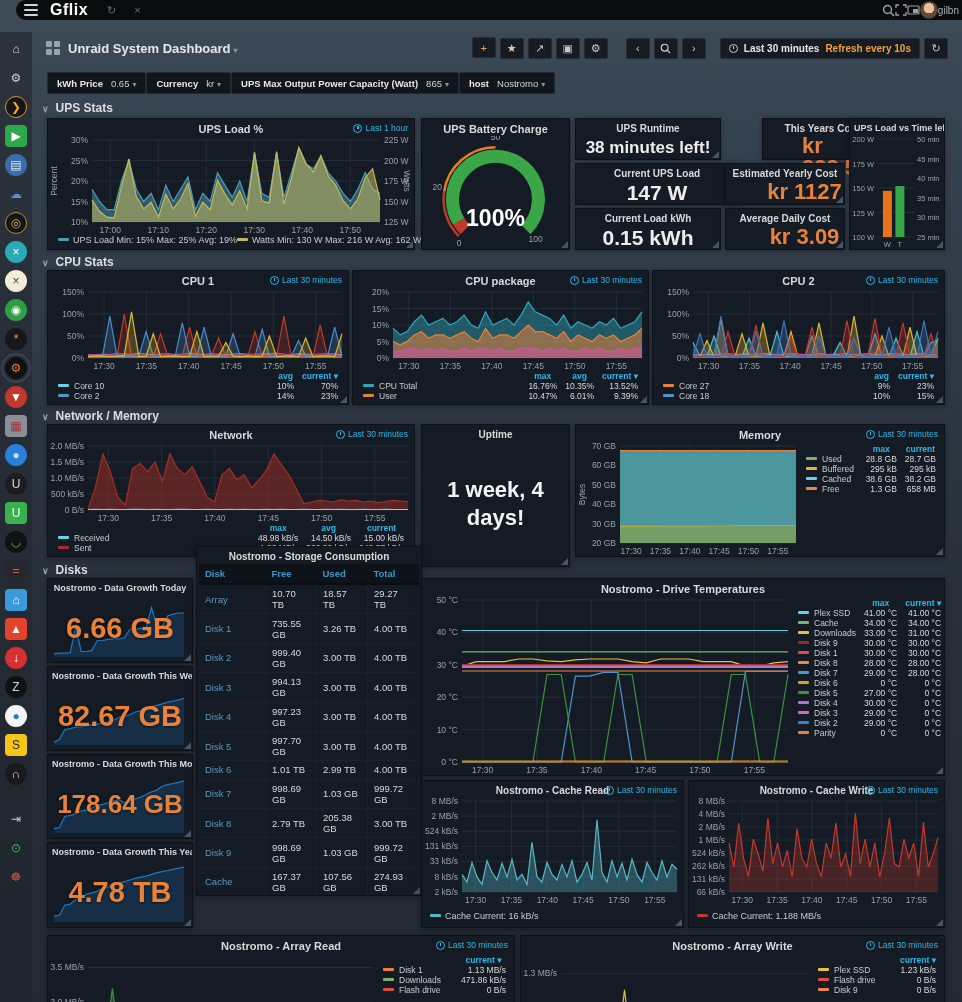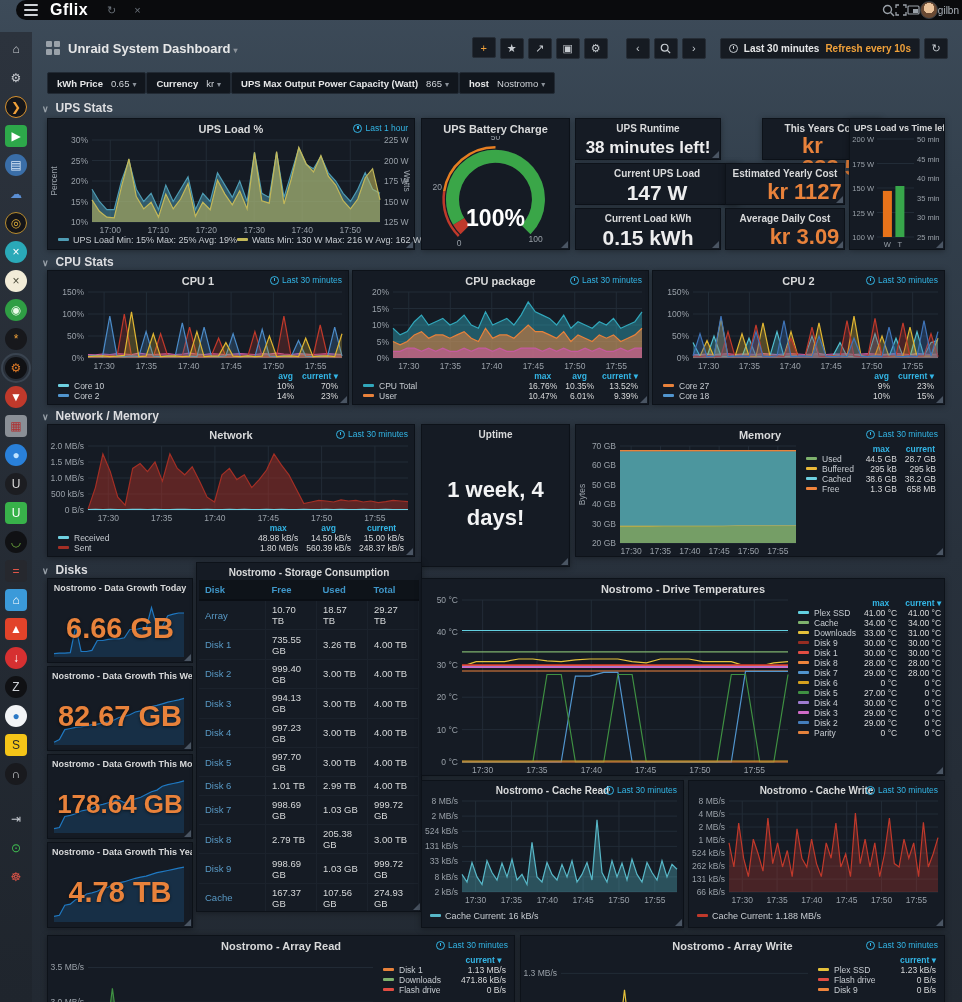--- a/index.html
+++ b/index.html
@@ -624,21 +624,21 @@
       <div class="sidelegend" style="width:142px">
           <table class="ltab">
             <tbody>
               <tr>
                 <td></td>
                 <th>max</th>
                 <th>current</th>
               </tr>
               <tr>
                 <td class="ln"><i style="background:#7eb26d"></i>Used</td>
-                <td class="lv">44.5 GB</td>
+                <td class="lv">28.8 GB</td>
                 <td class="lv">28.7 GB</td>
               </tr>
               <tr>
                 <td class="ln"><i style="background:#eab839"></i>Buffered</td>
                 <td class="lv">295 kB</td>
                 <td class="lv">295 kB</td>
               </tr>
               <tr>
                 <td class="ln"><i style="background:#6ed0e0"></i>Cached</td>
                 <td class="lv">38.6 GB</td>
@@ -694,21 +694,21 @@
     <div class="gbody">
         <div class="gchart"><svg width="140" height="63">
             <path d="M4.0 54.4L9.4 53.3L14.8 43.2L20.3 42.1L25.7 37.6L31.1 36.5L36.5 32.0L41.9 30.9L47.3 29.2L52.8 26.4L58.2 25.3L63.6 21.9L69.0 20.8L74.4 19.7L79.8 18.0L85.3 16.3L90.7 15.2L96.1 14.1L101.5 12.4L106.9 10.7L112.3 9.6L117.8 8.5L123.2 7.4L128.6 6.2L134.0 5.1L134.0 60L4 60Z" fill="#1f78c1" fill-opacity="0.22" stroke="none"></path>
             <path d="M4.0 54.4L9.4 53.3L14.8 43.2L20.3 42.1L25.7 37.6L31.1 36.5L36.5 32.0L41.9 30.9L47.3 29.2L52.8 26.4L58.2 25.3L63.6 21.9L69.0 20.8L74.4 19.7L79.8 18.0L85.3 16.3L90.7 15.2L96.1 14.1L101.5 12.4L106.9 10.7L112.3 9.6L117.8 8.5L123.2 7.4L128.6 6.2L134.0 5.1" fill="none" stroke="#1f78c1" stroke-width="1.2"></path>
           </svg></div>
       <div class="gval">4.78 TB</div>
       </div>
     <div class="resize"></div>
   </div>
 
-  <div class="panel" style="left:196px;top:562px;width:226px;height:350px">
+  <div class="panel" style="left:196px;top:546px;width:226px;height:350px">
     <div class="ptitle sm">Nostromo - Storage Consumption</div>
     <div style="flex:1;overflow:hidden;padding:1px 2px">
         <table class="stor">
           <tbody>
             <tr>
               <th style="width:30%">Disk</th>
               <th style="width:23%">Free</th>
               <th style="width:23%">Used</th>
               <th style="width:23%">Total</th>
             </tr>

